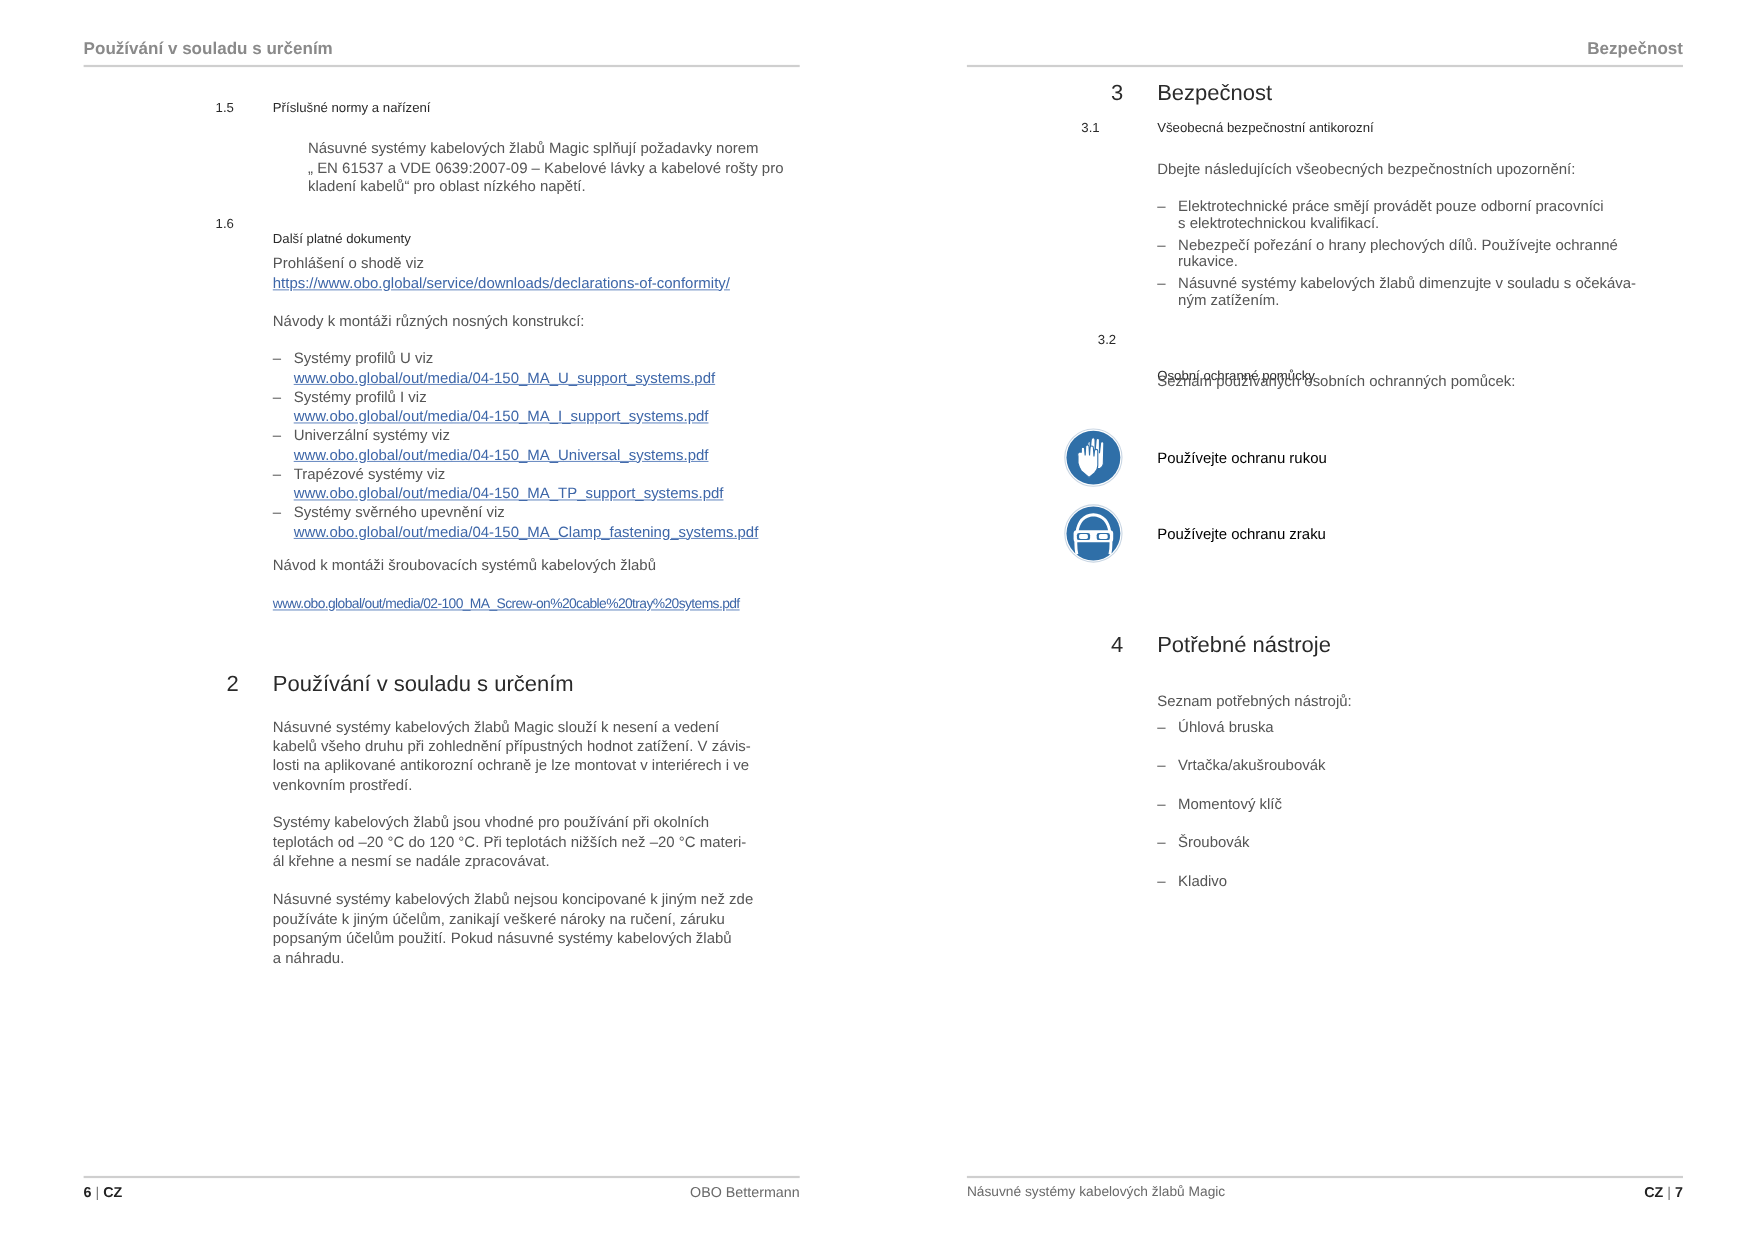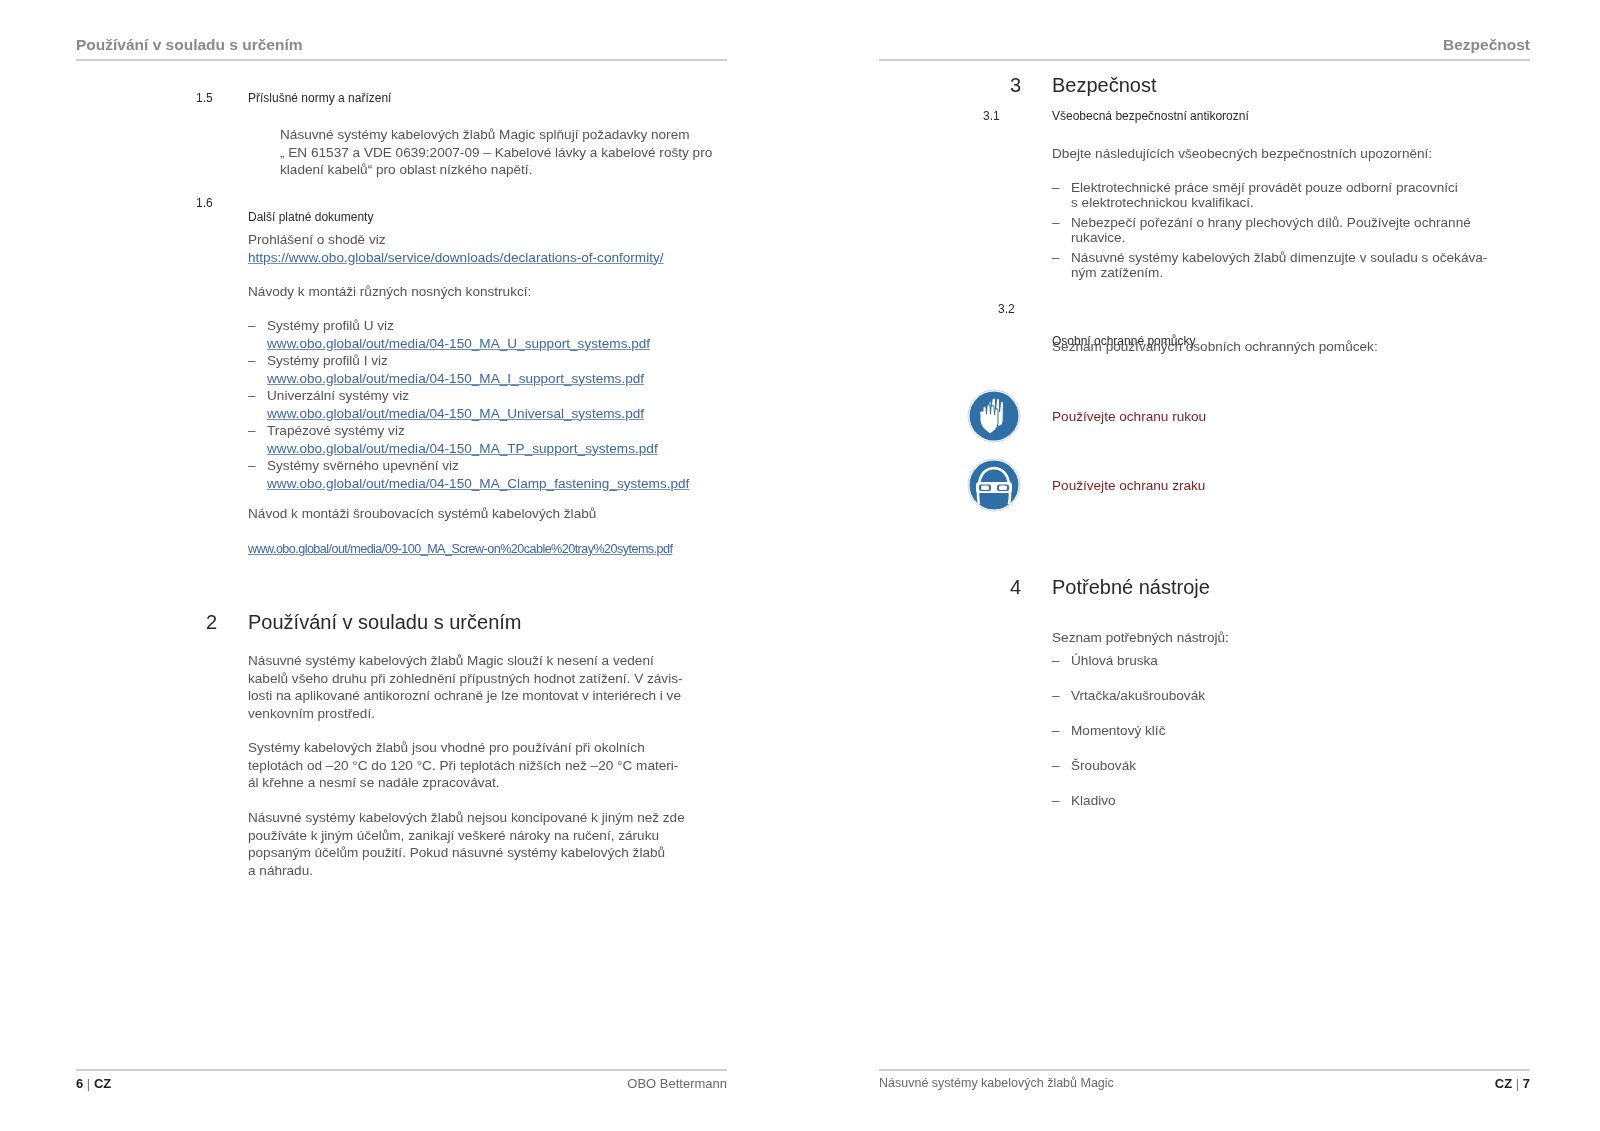--- a/index.html
+++ b/index.html
@@ -25,21 +25,21 @@
     .para p { margin: 0; }
     a.link { color: #3d66a8; text-decoration: underline; text-decoration-color: #6f8fc4; }
     .link-small { font-size: 12.6px; letter-spacing: -0.55px; }
 
     ul.dash { list-style: none; margin: 0; padding: 0; }
     ul.dash li { position: relative; padding-left: 19px; }
     ul.dash li .dash-mark { position: absolute; left: 0; top: 0; }
 
     .ppe-row { position: absolute; display: flex; align-items: center; }
     .ppe-icon { width: 54px; height: 54px; }
-    .ppe-label { position: absolute; left: 85px; font-size: 13.6px; color: #7f1d1d; white-space: nowrap; }
+    .ppe-label { position: absolute; left: 85px; font-size: 13.6px; color: #000000; white-space: nowrap; }
 
     .tools li { margin-bottom: 17.5px; }
   </style>
 </head>
 <body>
 
 <div class="page page-left">
   <div class="running-head" style="left:76px;">Používání v souladu s určením</div>
   <div class="head-rule" style="left:76px; width:651px;"></div>
 
@@ -86,21 +86,21 @@
       <li>
         <span class="dash-mark">–</span>
         <p>Systémy svěrného upevnění viz</p>
         <p><a class="link">www.obo.global/out/media/04-150_MA_Clamp_fastening_systems.pdf</a></p>
       </li>
     </ul>
   </div>
 
   <div class="para" style="left:248px; top:505px; width:480px;">Návod k montáži šroubovacích systémů kabelových žlabů</div>
   <div class="para" style="left:248px; top:540px; width:500px; white-space:nowrap;">
-    <a class="link link-small">www.obo.global/out/media/09-100_MA_Screw-on%20cable%20tray%20sytems.pdf</a>
+    <a class="link link-small">www.obo.global/out/media/02-100_MA_Screw-on%20cable%20tray%20sytems.pdf</a>
   </div>
 
   <div class="sec-num h1" style="left:206px; top:611px;">2</div>
   <div class="sec-title h1" style="left:248px; top:611px;">Používání v souladu s určením</div>
 
   <div class="para" style="left:248px; top:652px; width:490px;">
     <p>Násuvné systémy kabelových žlabů Magic slouží k nesení a vedení</p>
     <p>kabelů všeho druhu při zohlednění přípustných hodnot zatížení. V závis-</p>
     <p>losti na aplikované antikorozní ochraně je lze montovat v interiérech i ve</p>
     <p>venkovním prostředí.</p>

